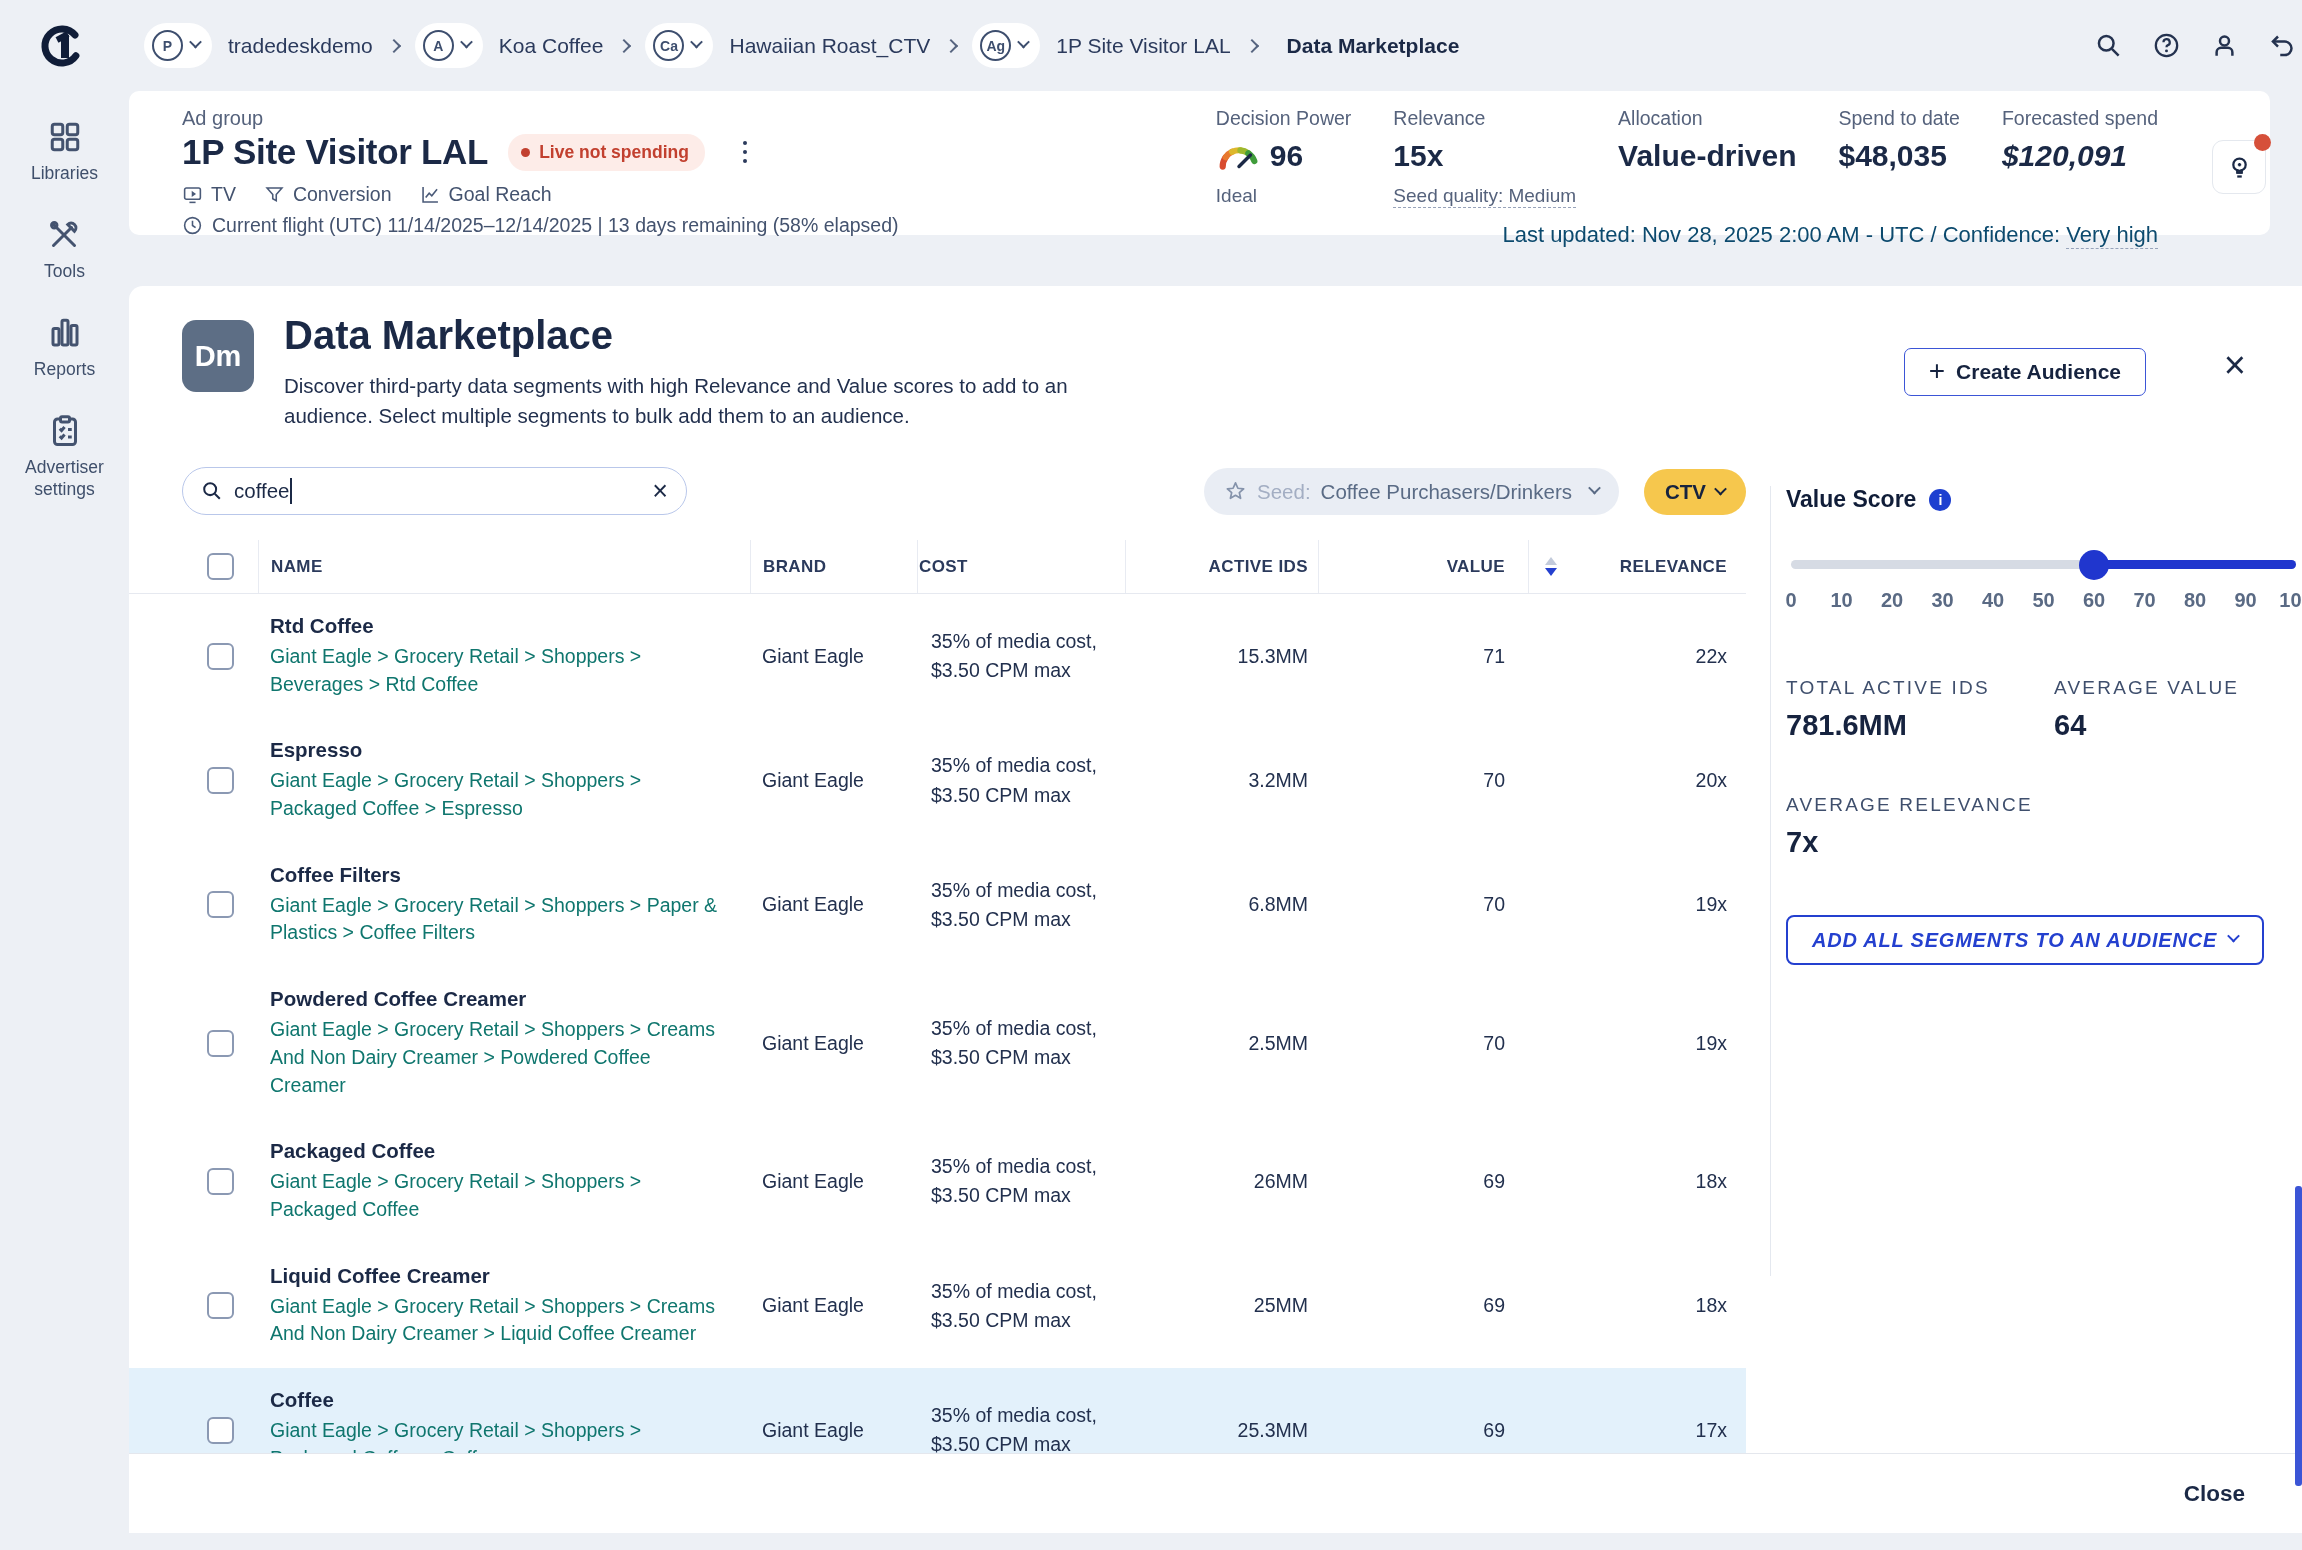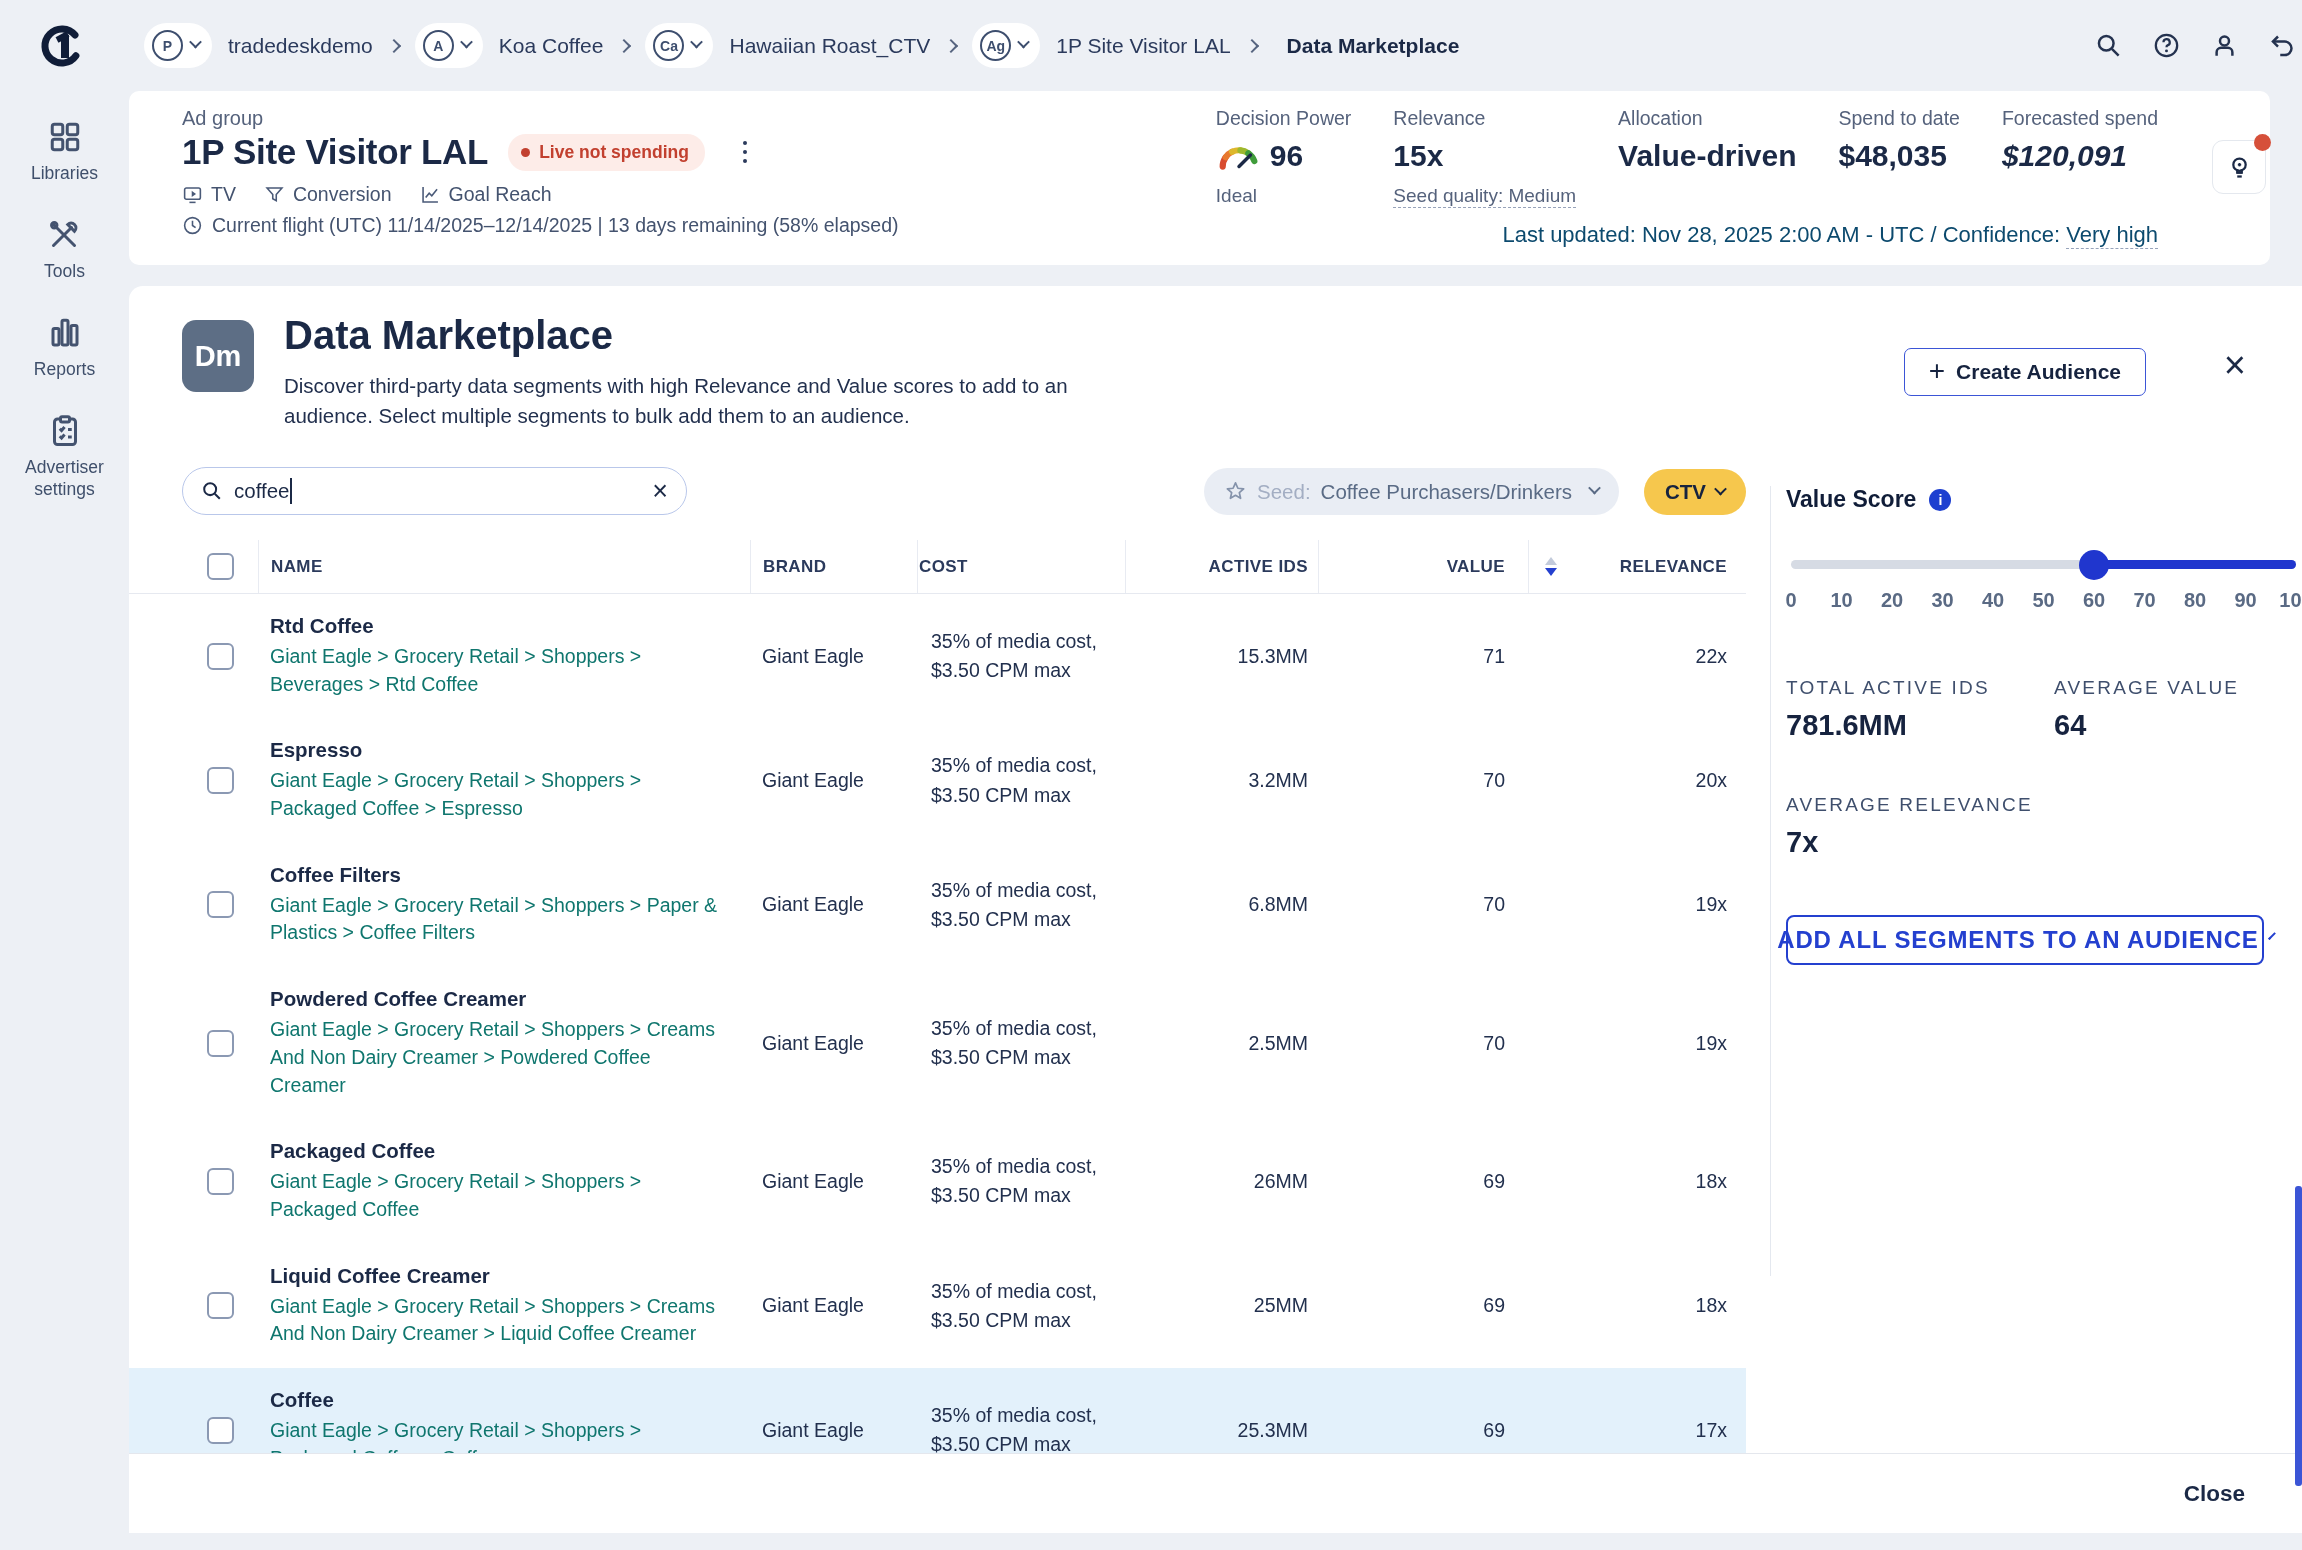--- a/index.html
+++ b/index.html
@@ -21,21 +21,21 @@
   .crumb-sep { width:10px; height:10px; border-right:2.5px solid #56647f; border-bottom:2.5px solid #56647f; transform:rotate(-45deg); margin:0 16px 0 0; }
   .crumb-current { font-size:21px; font-weight:700; color:#1b2946; margin-left:14px; white-space:nowrap; }
   .topbar-icons { margin-left:auto; display:flex; align-items:center; gap:31px; }
   .tb-icon { width:27px; height:27px; color:#24324f; cursor:pointer; flex:0 0 auto; }
   
   .sidebar { position:absolute; left:0; top:91px; width:129px; display:flex; flex-direction:column; align-items:center; padding-top:28px; gap:32px; }
   .side-item { display:flex; flex-direction:column; align-items:center; gap:8px; cursor:pointer; color:#44536f; }
   .side-item svg { width:36px; height:36px; }
   .side-label { font-size:17.5px; color:#3f4f6b; text-align:center; line-height:1.25; }
   
-  .header-card { position:absolute; left:129px; top:91px; width:2141px; height:174px; background:#fff; border-radius:10px; }
+  .header-card { position:absolute; left:129px; top:91px; width:2141px; height:144px; background:#fff; border-radius:10px; }
   .hc-left { position:absolute; left:53px; top:16px; }
   .entity-type { font-size:20px; color:#55627c; }
   .title-row { display:flex; align-items:center; gap:20px; margin-top:2px; }
   .ag-title { font-size:35px; font-weight:800; color:#1b2946; letter-spacing:-0.3px; }
   .badge { display:flex; align-items:center; gap:9px; background:#fdece8; border-radius:18px; padding:8px 16px 8px 13px; }
   .badge-dot { width:9px; height:9px; border-radius:50%; background:#c2402f; }
   .badge-text { font-size:17.5px; font-weight:700; color:#c2402f; }
   .dots-menu { display:flex; flex-direction:column; gap:4.5px; margin-left:12px; padding:6px; cursor:pointer; }
   .dots-menu i { width:4.5px; height:4.5px; border-radius:50%; background:#2b3a5c; }
   .tag-row { display:flex; align-items:flex-end; gap:28px; margin-top:11px; }
@@ -114,21 +114,21 @@
   .slider-wrap { position:relative; width:505px; margin:36px 0 0 5px; height:30px; }
   .track { position:absolute; left:0; right:0; top:11px; height:9px; border-radius:5px; background:#d6dbe4; }
   .track-active { position:absolute; left:60%; right:0; top:11px; height:9px; border-radius:0 5px 5px 0; background:#2036ce; }
   .handle { position:absolute; left:60%; top:1px; width:30px; height:30px; border-radius:50%; background:#2036ce; transform:translateX(-50%); cursor:pointer; }
   .ticks { position:relative; width:505px; margin-left:5px; height:26px; margin-top:10px; }
   .tick { position:absolute; transform:translateX(-50%); font-size:20px; font-weight:600; color:#5a6a84; white-space:nowrap; }
   .stats { display:grid; grid-template-columns:268px 292px; row-gap:52px; margin-top:62px; }
   .stat-label { font-size:19px; color:#3f4f6d; letter-spacing:2.2px; white-space:nowrap; }
   .stat-value { font-size:29px; font-weight:800; color:#16233f; margin-top:10px; }
   .addall-btn { margin-top:56px; width:478px; height:50px; border:2px solid #2440cf; border-radius:8px; background:#fff; display:flex; align-items:center; justify-content:center; gap:12px; cursor:pointer; }
-  .addall-label { font-size:24px; font-weight:800; color:#2440cf; letter-spacing:0.8px; white-space:nowrap; }
+  .addall-label { font-size:20px; font-weight:800; color:#2440cf; letter-spacing:0.8px; white-space:nowrap;font-style:italic; }
   .addall-btn .chev { color:#2440cf; margin-top:-5px; }
   
   .modal-footer { position:absolute; left:0; right:0; bottom:0; height:80px; background:#fff; border-top:1px solid #e4e7ed; display:flex; align-items:center; justify-content:flex-end; padding-right:57px; }
   .close-btn { font-size:22.5px; font-weight:700; color:#1b2946; cursor:pointer; background:none; border:none; font-family:inherit; }
   .scroll-thumb { position:absolute; right:0; top:1186px; width:7px; height:300px; background:#3b55d6; border-radius:3px; }
 </style>
 </head>
 <body>
 
 <div class="topbar">

